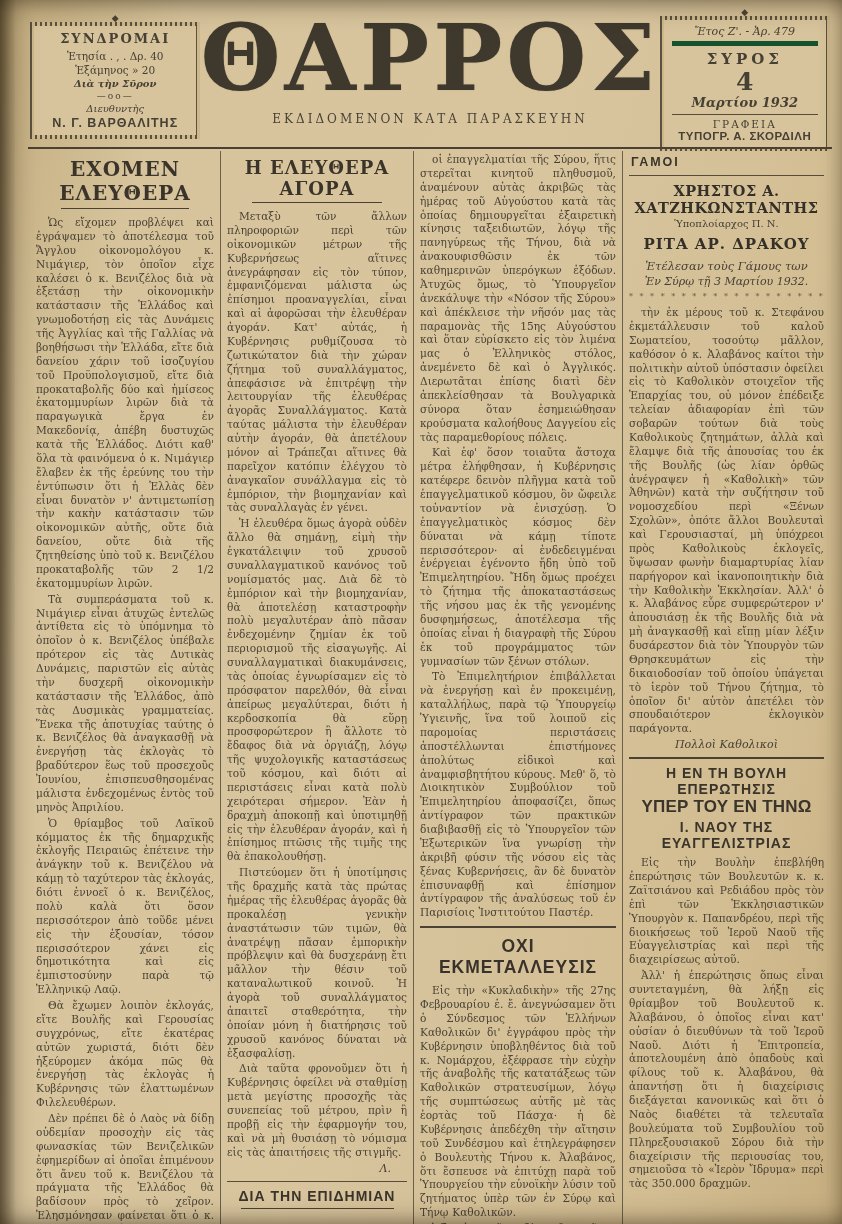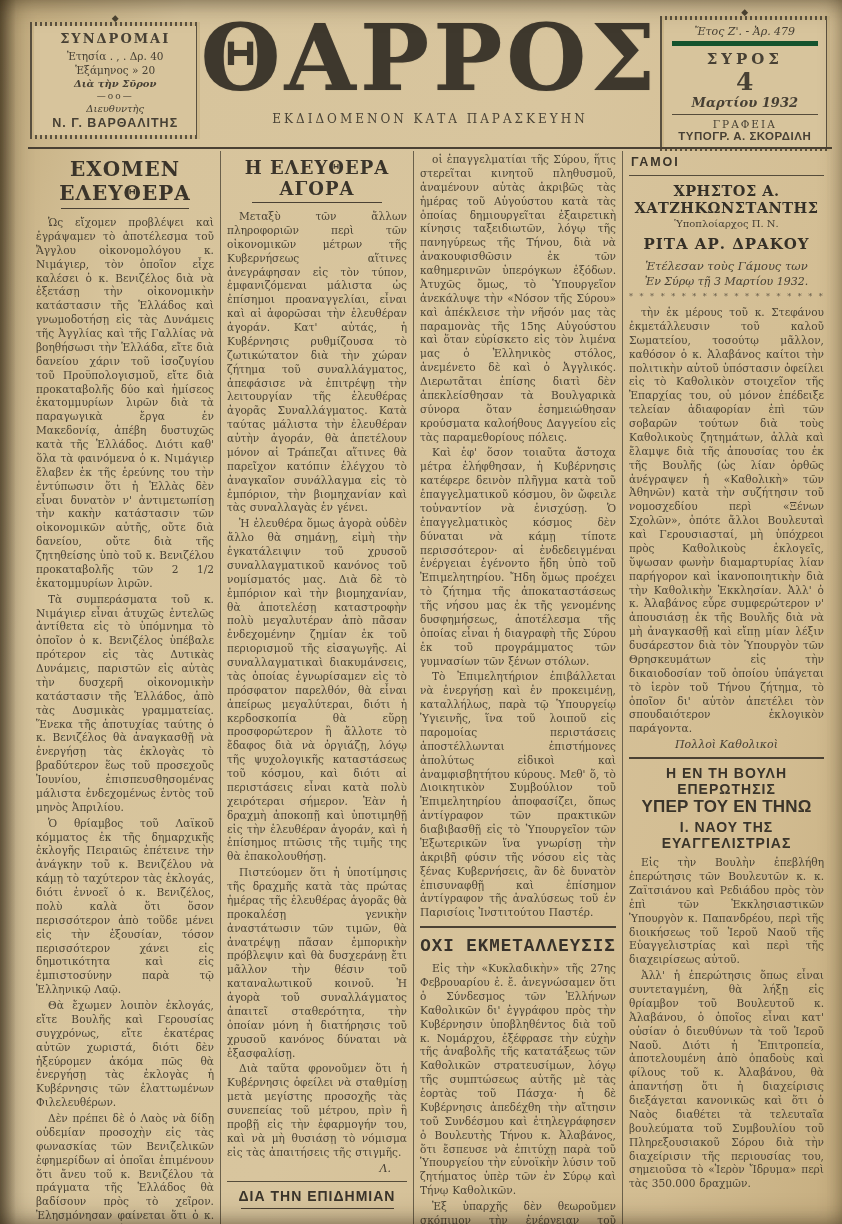--- a/index.html
+++ b/index.html
@@ -43,21 +43,21 @@
   .c1{width:178px;} .c2{width:180px;} .c3{width:196px;} .c4{flex:1;}
   .para{font-size:10.6px;line-height:1.31;text-align:justify;text-indent:12px;margin:0 0 2px 0;
     color:#4a4335;word-spacing:.4px;}
   .h-serif{font-weight:bold;text-align:center;font-size:20px;letter-spacing:1px;margin:4px 0 0;color:#3a342a;}
   .h-serif::after{content:"";display:block;width:72%;margin:3px auto 7px;border-top:1px solid #4a4134;}
   .h-serif.sm{font-size:18px;}
   .h-sans{font-family:"Liberation Sans",sans-serif;font-weight:bold;text-align:center;color:#3a342a;margin:6px 0 5px;}
   .h-sans .l1{display:block;font-size:17px;letter-spacing:.2px;}
   .h-sans .l2{display:block;font-size:14px;letter-spacing:1px;margin-top:2px;}
   .h-sans.under::after{content:"";display:block;width:85%;margin:4px auto 2px;border-top:1px solid #4a4134;}
-  .h-oxi{font-family:Liberation Mono, monospace;font-weight:bold;font-size:17.5px;letter-spacing:1px;
+  .h-oxi{font-family:Liberation Sans, sans-serif;font-weight:bold;font-size:17.5px;letter-spacing:1px;
     text-align:center;margin:8px 0 6px;color:#38322a;}
   .rule{border-top:1px solid #554c3b;margin:6px 0;}
   .rule.thick{border-top:2px solid #4a4134;}
   .sig{font-style:italic;font-size:11px;text-align:right;padding-right:16px;margin:1px 0 3px;}
   .sig.ctr{text-align:center;padding-right:0;}
   
   .gamoi-h{font-family:"Liberation Sans",sans-serif;font-weight:bold;font-size:12.5px;letter-spacing:2px;margin:2px 0 2px 2px;color:#3a342a;}
   .wed{text-align:center;margin-top:6px;}
   .wed .groom{font-weight:bold;font-size:14.5px;letter-spacing:.5px;color:#353027;}
   .wed .gt{font-size:10px;margin:2px 0 6px;}

